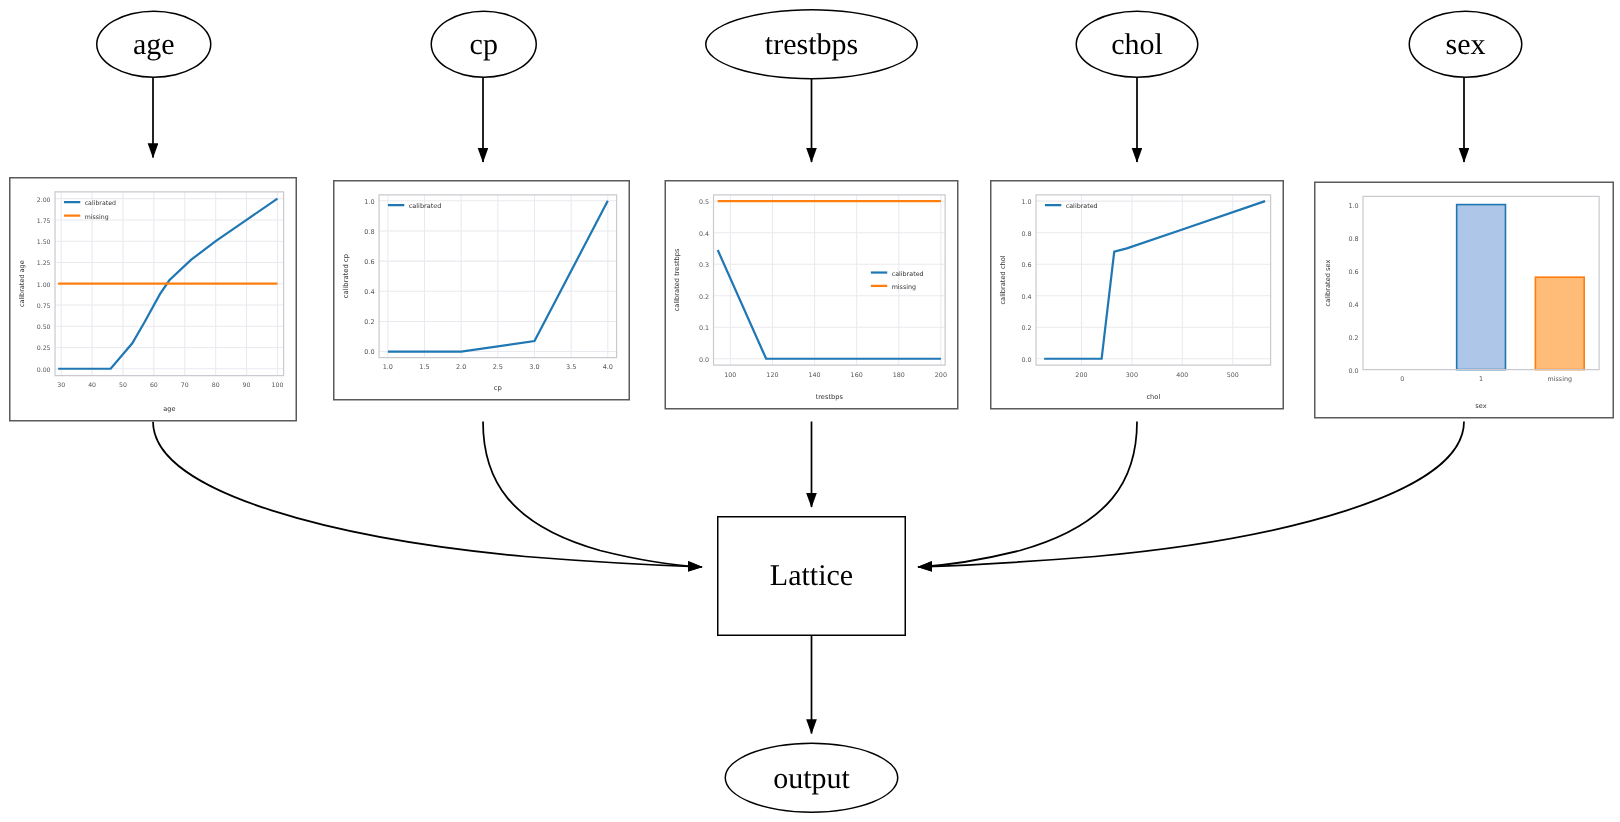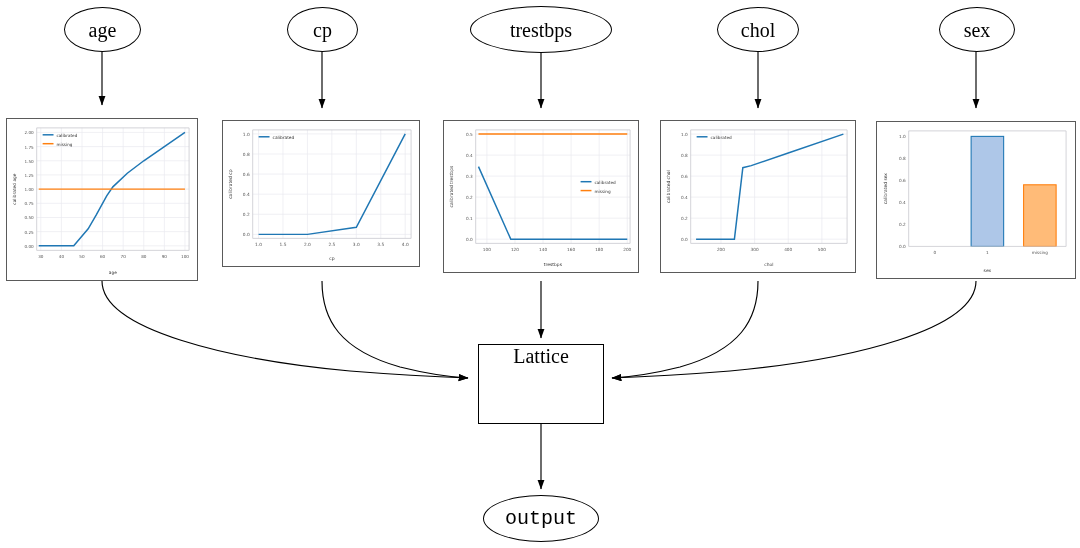--- a/index.html
+++ b/index.html
@@ -18,21 +18,21 @@
     background:#fff;
     display:flex;align-items:center;justify-content:center;
     font-family:"Liberation Serif",serif;
     font-size:20px;color:#000;line-height:1;
     box-sizing:border-box;
   }
   .node-box{
     position:absolute;
     border:1.15px solid #000;
     background:#fff;
-    display:flex;justify-content:center;
+    display:flex;align-items:center;justify-content:center;
     font-family:"Liberation Serif",serif;
     font-size:20px;color:#000;
     box-sizing:border-box;
   }
 
   
   .panel{
     position:absolute;
     background:#ffffff;
     border:1.2px solid #5a5a5a;
@@ -267,17 +267,17 @@
         <rect x="95.07" y="14.571428571428584" width="32.86" height="111.42857142857142" fill="#aec7e8" stroke="#1f77b4" stroke-width="1.1"></rect>
         <rect x="148.07" y="63.6" width="32.86" height="62.4" fill="#ffbb78" stroke="#ff7f0e" stroke-width="1.1"></rect>
         <path d="M32,9 L191,9 L191,126 L32,126 Z" class="spine"></path>
       </svg>
   </div>
 
   <div class="node-box" style="left:478px;top:344px;width:126px;height:80px;">
     <span>Lattice</span>
   </div>
 
-  <div class="node-ellipse" style="left:483px;top:495px;width:116px;height:47px;font-family:Liberation Mono, monospace;">
+  <div class="node-ellipse" style="left:483px;top:495px;width:116px;height:47px;">
     <span>output</span>
   </div>
 
 </div>
 
 </body></html>

